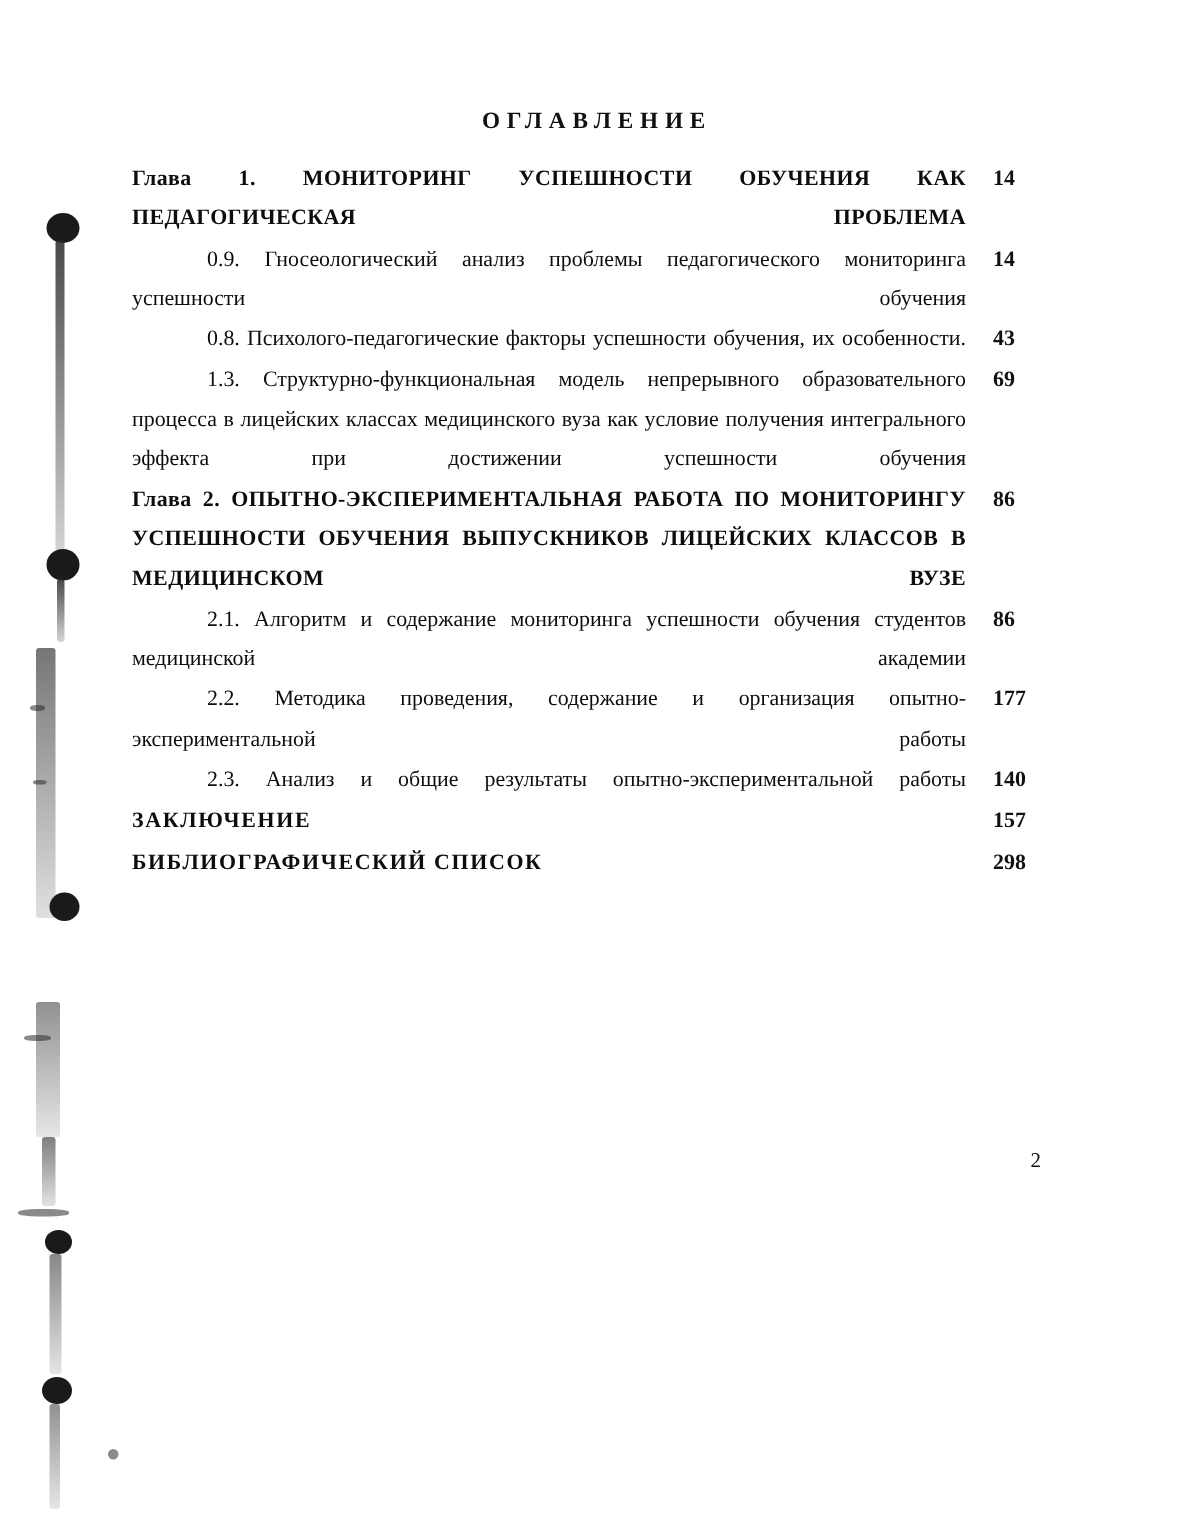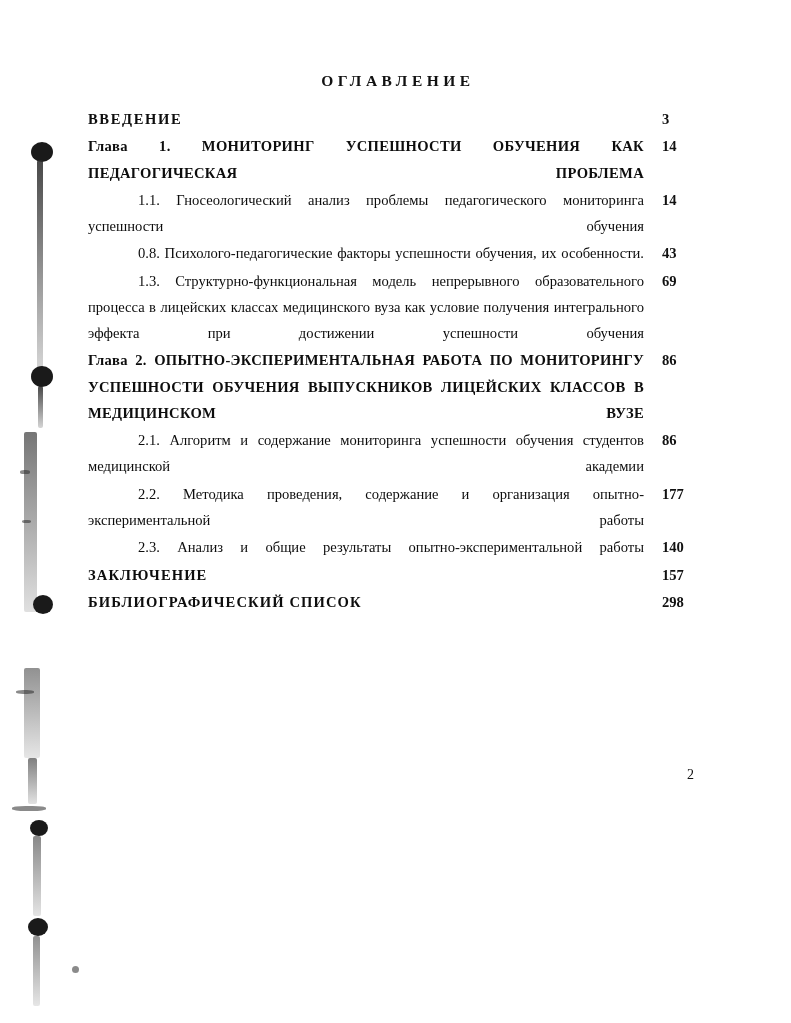--- a/index.html
+++ b/index.html
@@ -135,30 +135,26 @@
   <div class="speck" style="left:16px; top:690px; width:18px; height:4px;"></div>
   <div class="speck" style="left:20px; top:470px; width:10px; height:4px;"></div>
   <div class="speck" style="left:22px; top:520px; width:9px; height:3px;"></div>
   <div class="speck" style="left:72px; top:966px; width:7px; height:7px; border-radius:50%;"></div>
 </div>
 
 <div class="page">
   <div class="doc-title">ОГЛАВЛЕНИЕ</div>
 
   <div class="toc">
-      <div class="toc-row lvl-front">
-        <div class="toc-text left-last">ВВЕДЕНИЕ</div>
-        <div class="toc-page">3</div>
-      </div>
       <div class="toc-row lvl-chapter">
         <div class="toc-text">Глава 1. МОНИТОРИНГ УСПЕШНОСТИ ОБУЧЕНИЯ КАК ПЕДАГОГИЧЕСКАЯ ПРОБЛЕМА</div>
         <div class="toc-page">14</div>
       </div>
       <div class="toc-row lvl-section">
-        <div class="toc-text">1.1. Гносеологический анализ проблемы педагогического мониторинга успешности обучения</div>
+        <div class="toc-text">0.9. Гносеологический анализ проблемы педагогического мониторинга успешности обучения</div>
         <div class="toc-page">14</div>
       </div>
       <div class="toc-row lvl-section">
         <div class="toc-text">0.8. Психолого-педагогические факторы успешности обучения, их особенности.</div>
         <div class="toc-page">43</div>
       </div>
       <div class="toc-row lvl-section">
         <div class="toc-text">1.3. Структурно-функциональная модель непрерывного образовательного процесса в лицейских классах медицинского вуза как условие получения интегрального эффекта при достижении успешности обучения</div>
         <div class="toc-page">69</div>
       </div>

